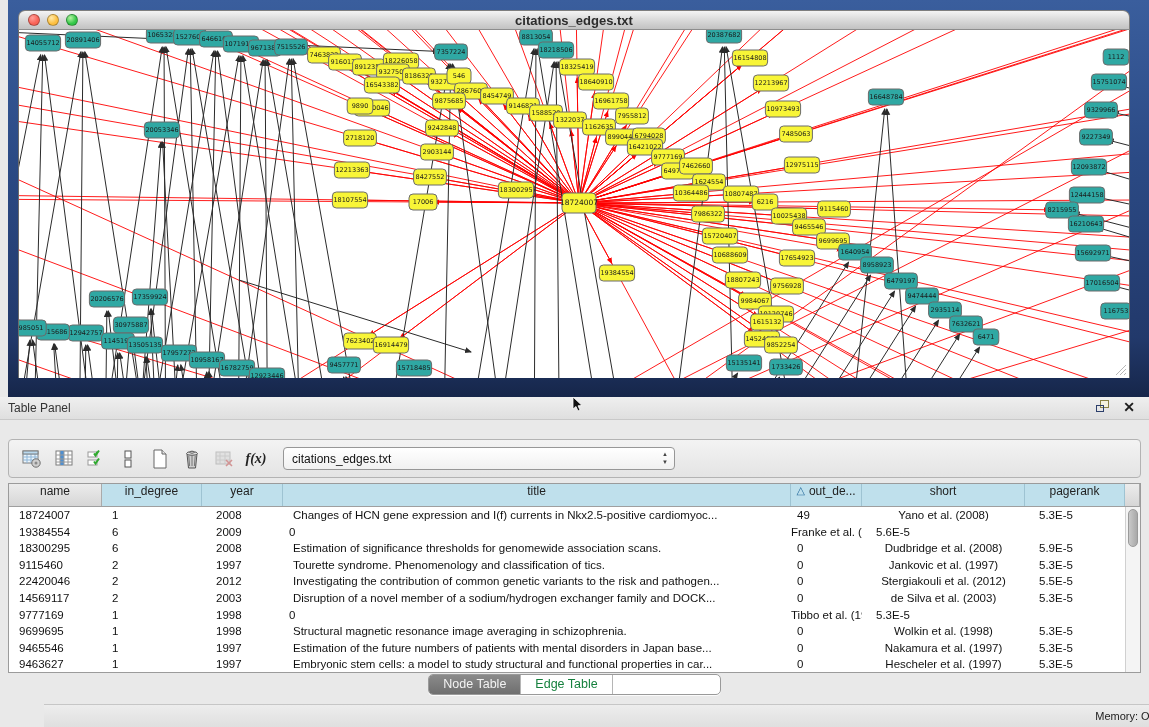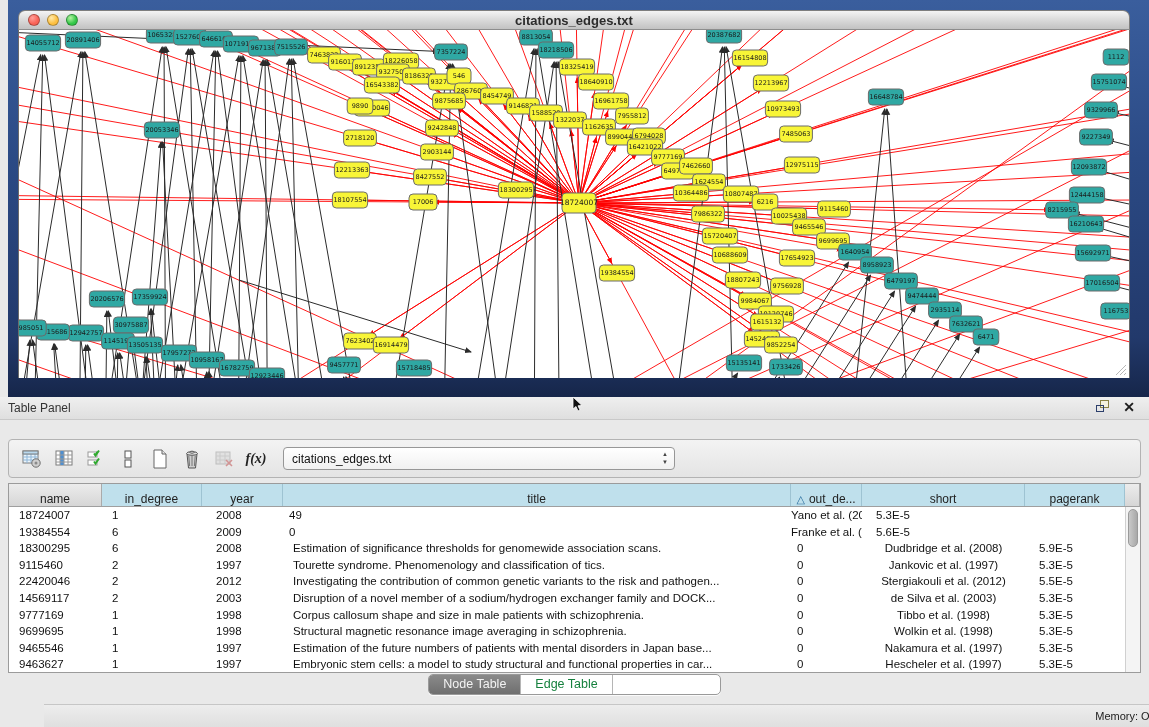--- a/index.html
+++ b/index.html
@@ -46,21 +46,21 @@
   .combo { width:392px; height:23px; margin-left:8px; border:1px solid #979797; border-radius:4px;
            background:linear-gradient(180deg,#ffffff,#f1f1f1);
            display:flex; align-items:center; padding:0 8px; font-size:12px; color:#111; position:relative; }
   .combo .steppers { position:absolute; right:6px; top:2px; font-size:6px; color:#444; line-height:8px; text-align:center; }
 
   .data-table { position:absolute; left:8px; top:86px; width:1133px; height:190px;
                 border:1px solid #9b9b9b; background:#fff; overflow:hidden; }
   .thead { display:grid; grid-template-columns:93px 100px 81px 1fr 71px 163px 100px 15px; height:23px;
            border-bottom:1px solid #9f9f9f; }
   .th { background:#bfe0ec; border-right:1px solid #9ec3d2; font-size:12px; color:#222;
-        display:flex; align-items:flex-end; justify-content:center; overflow:hidden; white-space:nowrap; }
+        display:flex; align-items:flex-start; justify-content:center; overflow:hidden; white-space:nowrap; }
   .th.gray { background:linear-gradient(180deg,#ececec,#d6d6d6); border-right:1px solid #aaa; }
   .th .sort { color:#2a6e9e; margin-right:4px; font-size:11px; }
   .tbody { position:absolute; top:23px; left:0; right:15px; bottom:0; }
   .tr { display:grid; grid-template-columns:93px 100px 81px 1fr 71px 163px 100px; height:16.6px;
         font-size:11.5px; color:#111; }
   .td { overflow:hidden; white-space:nowrap; text-overflow:clip; padding-top:2px; }
   .td.c-name { padding-left:10px; }
   .td.c-in   { padding-left:10px; }
   .td.c-year { padding-left:14px; }
   .td.c-title{ padding-left:10px; }
@@ -890,20 +890,21 @@
         <div class="th">
           <span>pagerank</span>
         </div>
         <div class="th gray"></div>
       </div>
     <div class="tbody" id="tbody">
         <div class="tr">
           <div class="td c-name">18724007</div>
           <div class="td c-in">1</div>
           <div class="td c-year">2008</div>
+          <div class="td c-title">Changes of HCN gene expression and I(f) currents in Nkx2.5-positive cardiomyoc...</div>
           <div class="td c-out">49</div>
           <div class="td c-short">Yano et al. (2008)</div>
           <div class="td c-pr">5.3E-5</div>
         </div>
         <div class="tr">
           <div class="td c-name">19384554</div>
           <div class="td c-in">6</div>
           <div class="td c-year">2009</div>
           <div class="td c-out">0</div>
           <div class="td c-short">Franke et al. (2009)</div>
@@ -942,21 +943,20 @@
           <div class="td c-year">2003</div>
           <div class="td c-title">Disruption of a novel member of a sodium/hydrogen exchanger family and DOCK...</div>
           <div class="td c-out">0</div>
           <div class="td c-short">de Silva et al. (2003)</div>
           <div class="td c-pr">5.3E-5</div>
         </div>
         <div class="tr">
           <div class="td c-name">9777169</div>
           <div class="td c-in">1</div>
           <div class="td c-year">1998</div>
-          <div class="td c-title">Corpus callosum shape and size in male patients with schizophrenia.</div>
           <div class="td c-out">0</div>
           <div class="td c-short">Tibbo et al. (1998)</div>
           <div class="td c-pr">5.3E-5</div>
         </div>
         <div class="tr">
           <div class="td c-name">9699695</div>
           <div class="td c-in">1</div>
           <div class="td c-year">1998</div>
           <div class="td c-title">Structural magnetic resonance image averaging in schizophrenia.</div>
           <div class="td c-out">0</div>

